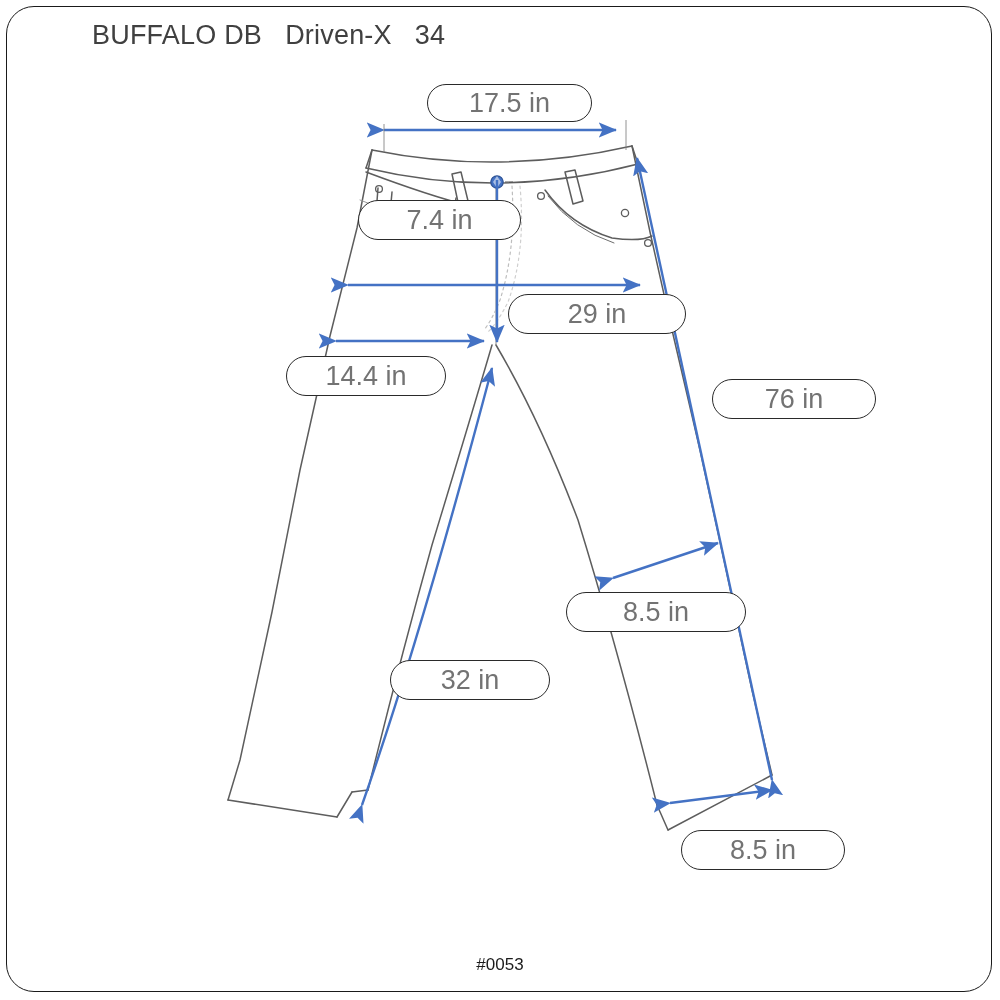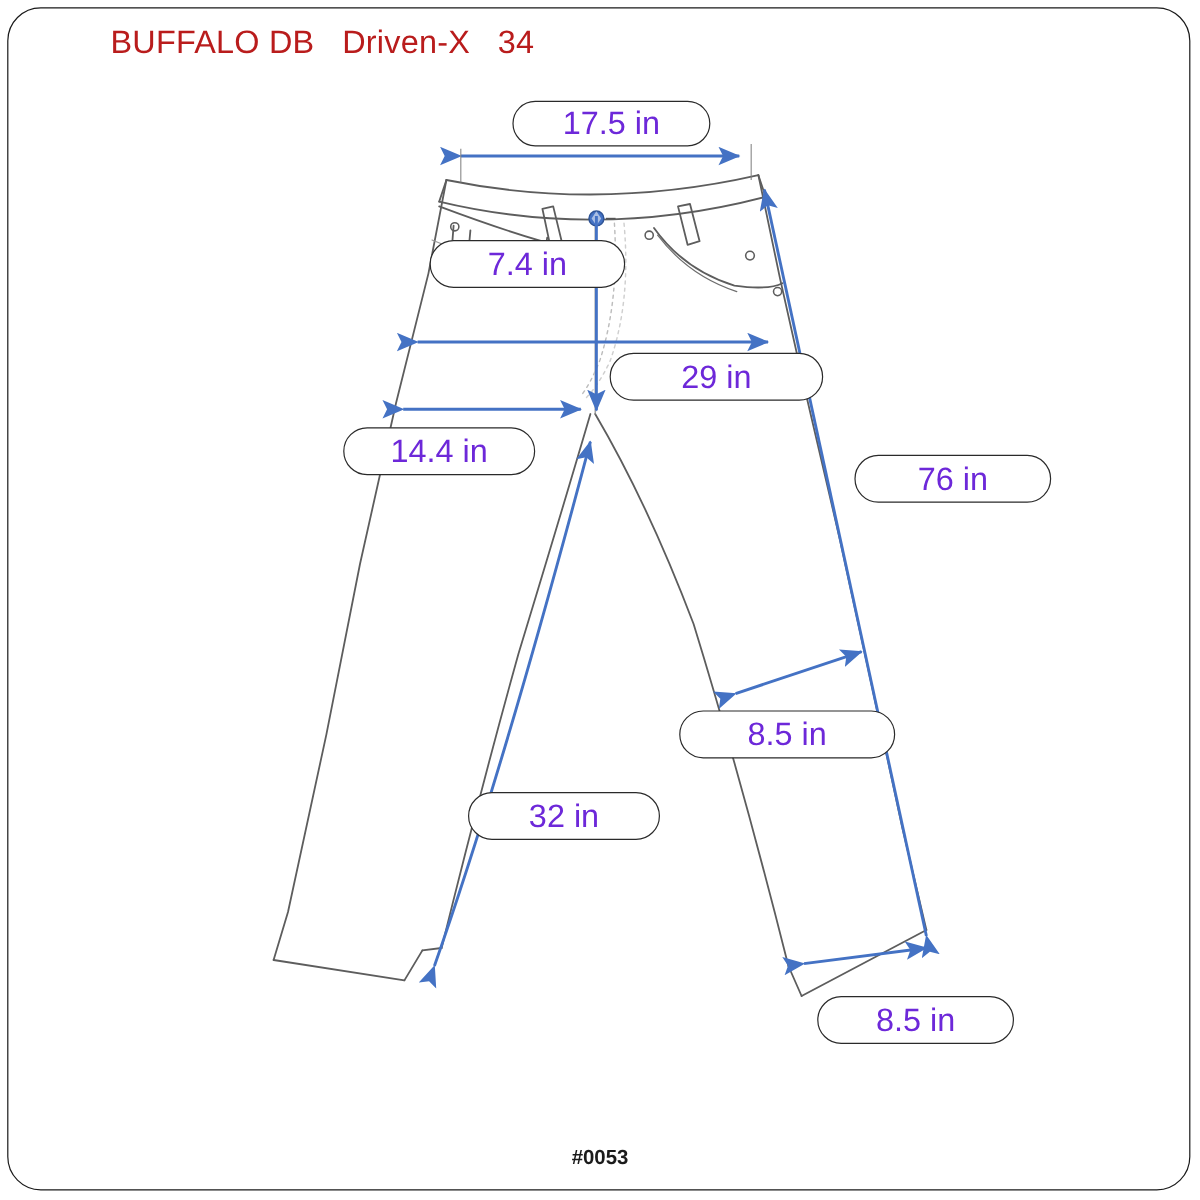--- a/index.html
+++ b/index.html
@@ -24,51 +24,50 @@
     border: 1.6px solid #1a1a1a;
     border-radius: 28px;
     box-sizing: border-box;
     pointer-events: none;
   }
   #title {
     position: absolute;
     left: 92px;
     top: 20px;
     font-size: 27px;
-    color: #b91c1c;
+    color: #404040;
     letter-spacing: 0.2px;
     white-space: pre;
   }
   #footer {
     position: absolute;
     left: 0;
     top: 955px;
     width: 1000px;
     text-align: center;
     font-size: 17px;
     color: #1b1b1b;
-    font-weight: bold;
   }
   svg.layer {
     position: absolute;
     left: 0;
     top: 0;
     width: 1000px;
     height: 1000px;
   }
   .pill {
     position: absolute;
     background: #ffffff;
     border: 1.6px solid #2a2a2a;
     border-radius: 999px;
     display: flex;
     align-items: center;
     justify-content: center;
     font-size: 27px;
-    color: #6d28d9;
+    color: #737373;
     box-sizing: border-box;
     white-space: nowrap;
     z-index: 5;
   }
 </style>
 </head>
 <body>
 
 <div id="page">
 

